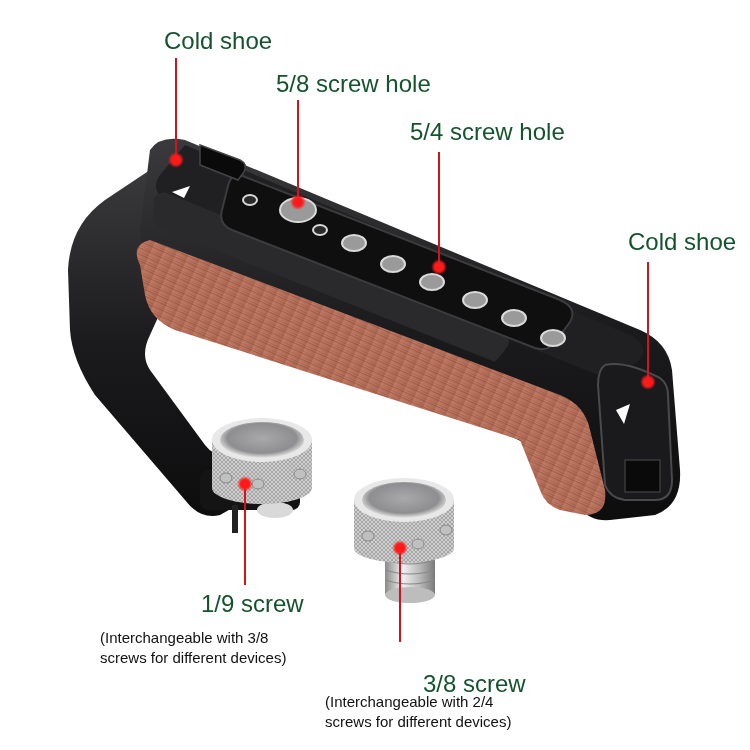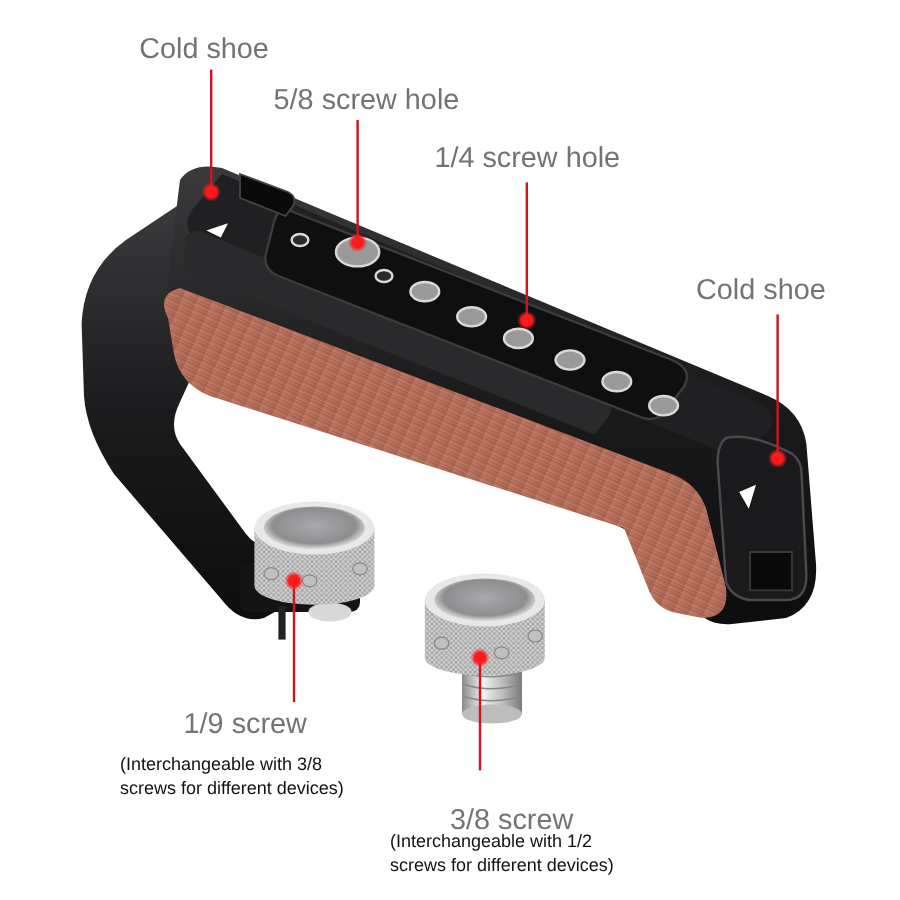--- a/index.html
+++ b/index.html
@@ -1,18 +1,18 @@
 <!DOCTYPE html>
 <html><head>
   <meta charset="utf-8">
   <style>
     html, body { margin: 0; padding: 0; background: #ffffff; }
     body { width: 750px; height: 750px; position: relative; overflow: hidden; font-family: "Liberation Sans", sans-serif; color: #111; }
     .illus { position: absolute; left: 0; top: 0; width: 750px; height: 750px; }
-    .label { position: absolute; white-space: nowrap; color: #737373; }
+    .label { position: absolute; white-space: nowrap; color: #14532d; margin-left: 48px; }
     .lbl-lg { font-size: 24px; }
     .note { position: absolute; font-size: 15px; line-height: 20px; color: #111; }
   </style>
 </head>
 <body>
 
 <svg class="illus" viewBox="0 0 750 750" xmlns="http://www.w3.org/2000/svg">
   <defs>
     <linearGradient id="bodyGrad" x1="0" y1="0" x2="0" y2="1">
       <stop offset="0" stop-color="#3a3a3d"></stop>
@@ -129,26 +129,26 @@
     <circle cx="298" cy="202" r="8" fill="url(#redGlow)"></circle>
     <circle cx="439" cy="267" r="8" fill="url(#redGlow)"></circle>
     <circle cx="648" cy="382" r="8" fill="url(#redGlow)"></circle>
     <circle cx="245" cy="484" r="8" fill="url(#redGlow)"></circle>
     <circle cx="400" cy="548" r="8" fill="url(#redGlow)"></circle>
   </g>
 </svg>
 
 <div class="label lbl-lg" style="left:116px; top:27px;">Cold shoe</div>
 <div class="label lbl-lg" style="left:228px; top:70px;">5/8 screw hole</div>
-<div class="label lbl-lg" style="left:362px; top:118px;">1/4 screw hole</div>
+<div class="label lbl-lg" style="left:362px; top:118px;">5/4 screw hole</div>
 <div class="label lbl-lg" style="left:580px; top:228px;">Cold shoe</div>
 
 <div class="label lbl-lg" style="left:153px; top:590px;">1/9 screw</div>
 <div class="note" style="left:100px; top:628px; width:215px;">
   <div>(Interchangeable with 3/8</div>
   <div>screws for different devices)</div>
 </div>
 
 <div class="label lbl-lg" style="left:375px; top:670px;">3/8 screw</div>
 <div class="note" style="left:325px; top:692px; width:215px;">
-  <div>(Interchangeable with 1/2</div>
+  <div>(Interchangeable with 2/4</div>
   <div>screws for different devices)</div>
 </div>
 
 </body></html>

